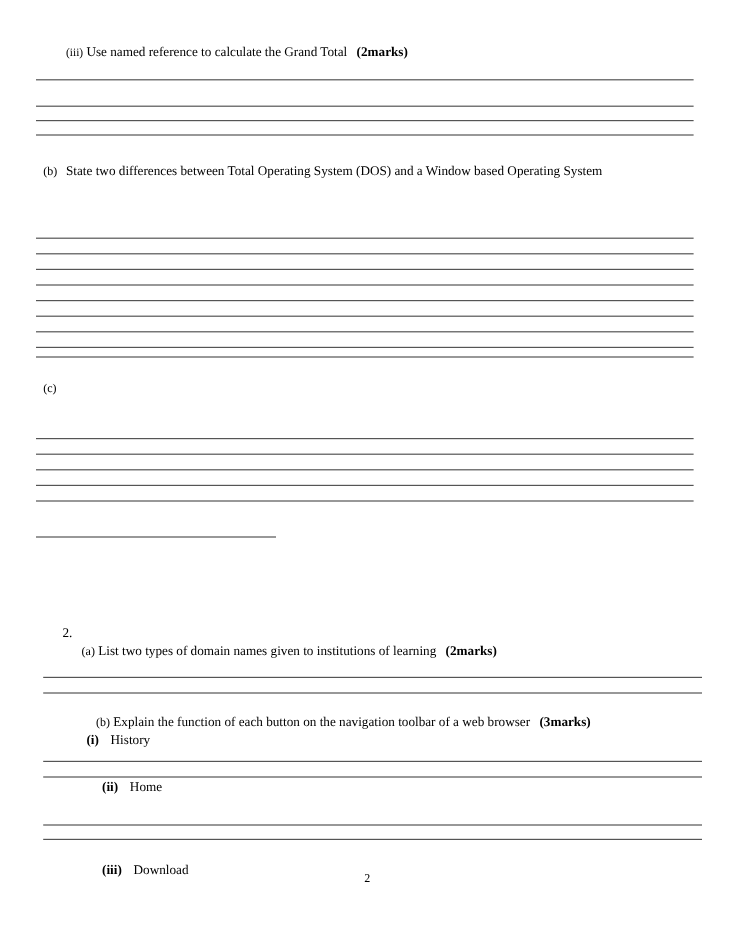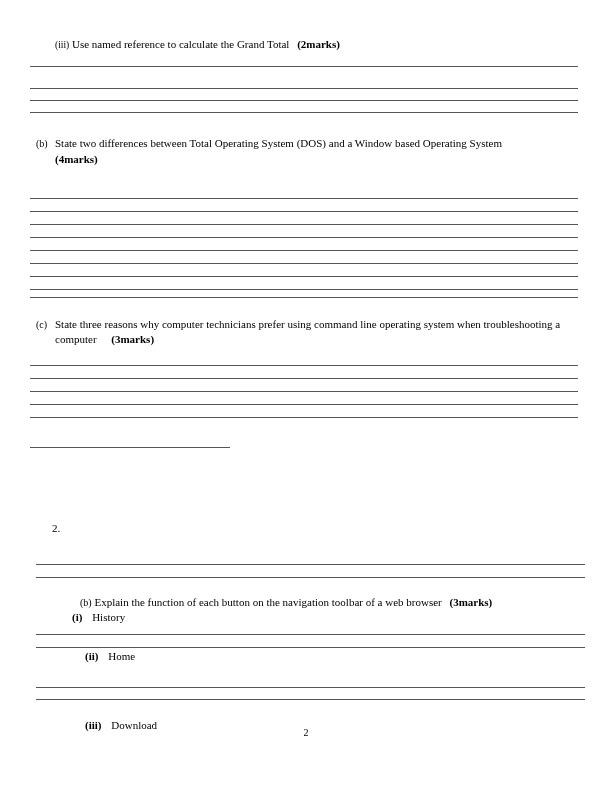--- a/index.html
+++ b/index.html
@@ -45,48 +45,48 @@
   </div>
 
   <div class="line" style="top:66px;  left:30px; width:548px;"></div>
   <div class="line" style="top:88px;  left:30px; width:548px;"></div>
   <div class="line" style="top:100px; left:30px; width:548px;"></div>
   <div class="line" style="top:112px; left:30px; width:548px;"></div>
 
   <div class="abs q qnum" style="left:36px; top:136px;">(b)</div>
   <div class="abs q" style="left:55px; top:136px; width:516px;">
     <span>State two differences between Total Operating System (DOS) and a Window based Operating System</span>
-    <b class="marks marks-block">(4marks)</b>
   </div>
 
   <div class="line" style="top:198px; left:30px; width:548px;"></div>
   <div class="line" style="top:211px; left:30px; width:548px;"></div>
   <div class="line" style="top:224px; left:30px; width:548px;"></div>
   <div class="line" style="top:237px; left:30px; width:548px;"></div>
   <div class="line" style="top:250px; left:30px; width:548px;"></div>
   <div class="line" style="top:263px; left:30px; width:548px;"></div>
   <div class="line" style="top:276px; left:30px; width:548px;"></div>
   <div class="line" style="top:289px; left:30px; width:548px;"></div>
   <div class="line" style="top:297px; left:30px; width:548px;"></div>
 
   <div class="abs q qnum" style="left:36px; top:317px;">(c)</div>
-  <div class="abs q" style="left:55px; top:317px; width:506px;">
-    <span>State three reasons why computer technicians prefer using command line operating system when troubleshooting a computer</span>
-    <b class="marks marks-gap">(3marks)</b>
-  </div>
 
   <div class="line" style="top:365px; left:30px; width:548px;"></div>
   <div class="line" style="top:378px; left:30px; width:548px;"></div>
   <div class="line" style="top:391px; left:30px; width:548px;"></div>
   <div class="line" style="top:404px; left:30px; width:548px;"></div>
   <div class="line" style="top:417px; left:30px; width:548px;"></div>
   <div class="line" style="top:447px; left:30px; width:200px;"></div>
 
   <div class="abs q" style="left:52px; top:521px;">2.</div>
 
+  <div class="abs q" style="left:68px; top:536px; width:510px;">
+    <span class="qnum">(a)</span>
+    <span>List two types of domain names given to institutions of learning</span>
+    <b class="marks">(2marks)</b>
+  </div>
 
   <div class="line" style="top:564px; left:36px; width:549px;"></div>
   <div class="line" style="top:577px; left:36px; width:549px;"></div>
 
   <div class="abs q" style="left:80px; top:595px; width:520px;">
     <span class="qnum">(b)</span>
     <span>Explain the function of each button on the navigation toolbar of a web browser</span>
     <b class="marks">(3marks)</b>
   </div>
 

